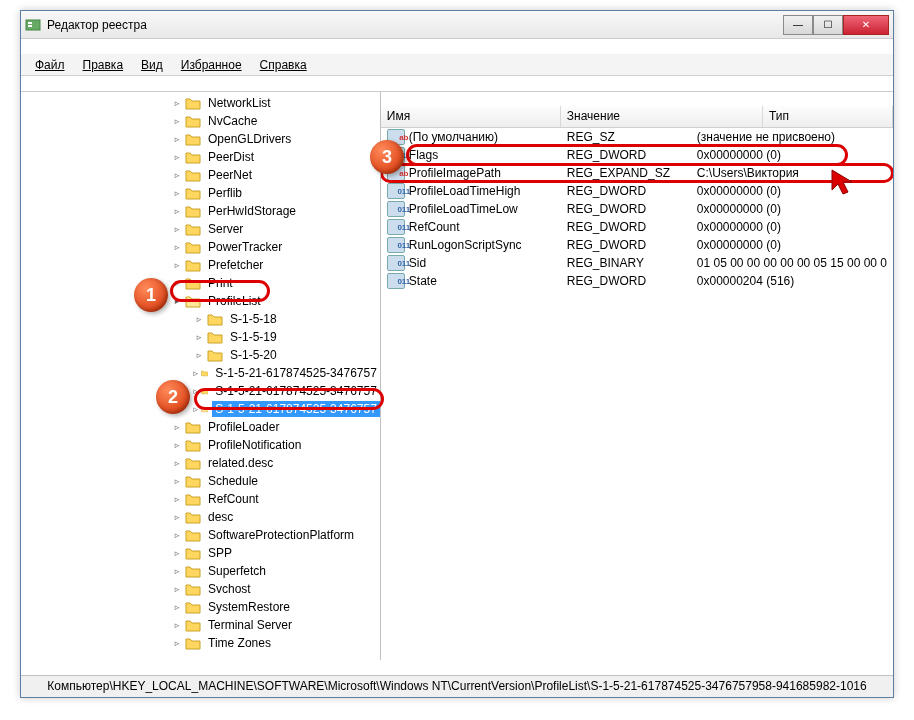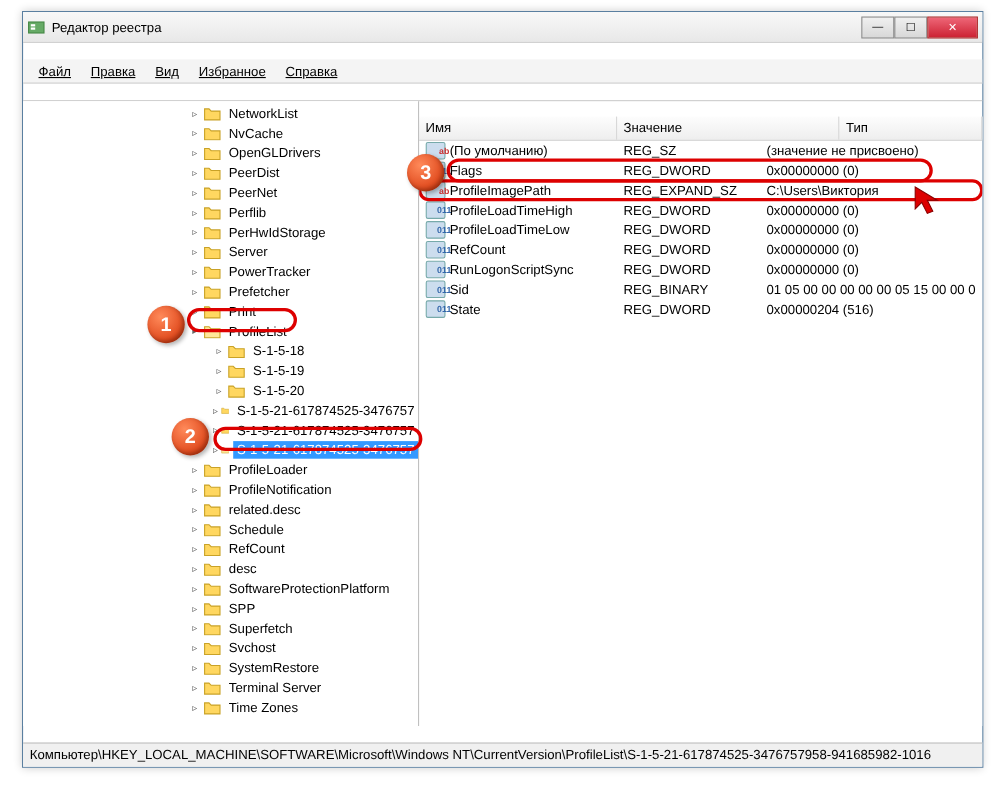--- a/index.html
+++ b/index.html
@@ -31,21 +31,21 @@
 .lv-col.val { flex: 1; }
 .lv-rows { flex: 1; overflow: hidden; }
 .lv-row { display: flex; height: 18px; align-items: center; }
 .lv-row.highlighted { outline: 3px solid #d00; outline-offset: -2px; border-radius: 10px; }
 .lv-cell { padding: 1px 6px; font-size: 12px; white-space: nowrap; overflow: hidden; }
 .lv-cell.name { width: 180px; display: flex; align-items: center; }
 .lv-cell.type { width: 130px; }
 .lv-cell.val { flex: 1; }
 .val-icon { width: 16px; height: 16px; margin-right: 4px; border: 1px solid #7aa; background: #cde; display: inline-flex; align-items: center; justify-content: center; font-size: 8px; color: #c33; font-weight: bold; border-radius: 2px; padding-left: 16px; }
 .val-icon.bin { color: #36a; }
-.statusbar { height: 22px; border-top: 1px solid #c0c0c0; background: #f0f0f0; padding: 3px 6px; font-size: 12px; white-space: nowrap; overflow: hidden; }
+.statusbar { height: 22px; border-top: 1px solid #c0c0c0; background: #f0f0f0; padding: 3px 6px; font-size: 12px; white-space: nowrap; overflow: hidden; text-align: center; }
 .marker { position: absolute; width: 34px; height: 34px; border-radius: 50%; background: radial-gradient(circle at 35% 30%, #ff8a5a, #d12b00); color: #fff; font-weight: bold; font-size: 18px; display: flex; align-items: center; justify-content: center; box-shadow: inset -2px -2px 4px rgba(0,0,0,0.3), 2px 2px 4px rgba(0,0,0,0.3); z-index: 50; }
 .red-outline { position: absolute; border: 3px solid #d00; border-radius: 14px; z-index: 40; pointer-events: none; }
 .cursor-arrow { position: absolute; z-index: 60; }
 </style>
 </head>
 <body>
 
 <div class="window">
 
   <div class="titlebar">

